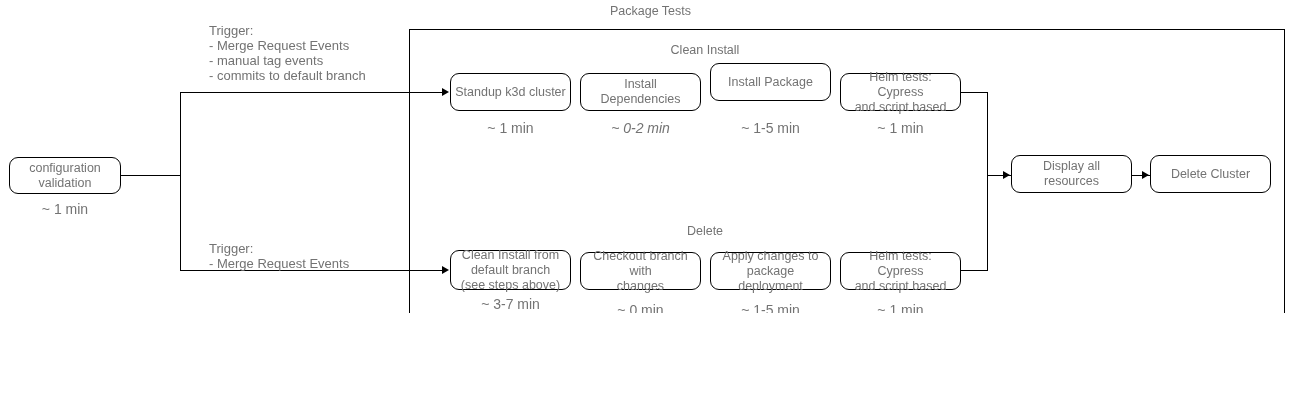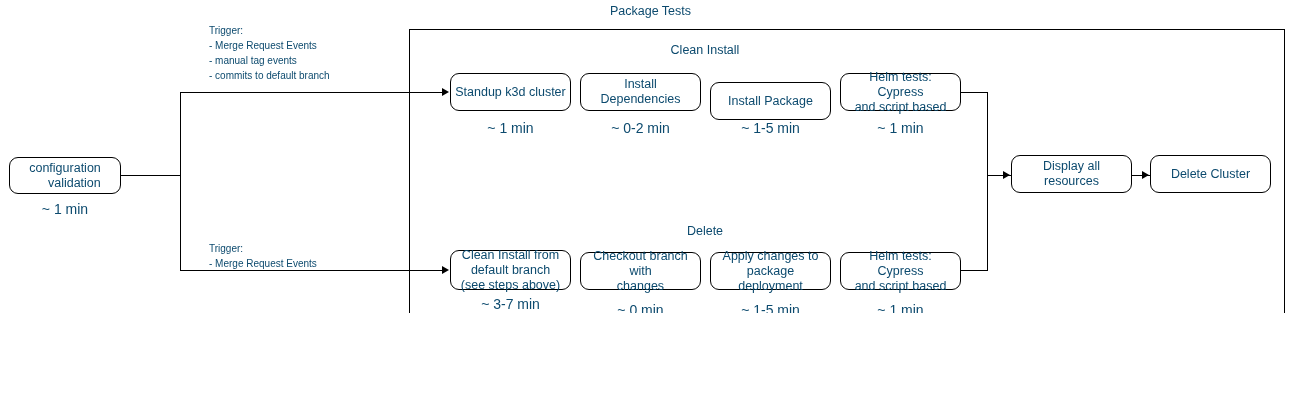--- a/index.html
+++ b/index.html
@@ -6,21 +6,21 @@
     margin: 0;
     padding: 0;
     background: #ffffff;
   }
   #canvas {
     position: relative;
     width: 1301px;
     height: 313px;
     background: #ffffff;
     font-family: "Liberation Sans", sans-serif;
-    color: #0c4a6e;
+    color: #737373;
     overflow: hidden;
   }
   .node {
     position: absolute;
     box-sizing: border-box;
     border: 1.4px solid #000000;
     border-radius: 9px;
     background: #ffffff;
     display: flex;
     align-items: center;
@@ -40,21 +40,21 @@
   }
   .grouplabel {
     position: absolute;
     font-size: 12.5px;
     line-height: 15px;
     text-align: center;
     white-space: nowrap;
   }
   .triggerblock {
     position: absolute;
-    font-size: 10px;
+    font-size: 13px;
     line-height: 15px;
     white-space: pre-line;
     text-align: left;
   }
   .container-box {
     position: absolute;
     box-sizing: border-box;
     border: 1.4px solid #000000;
     background: transparent;
   }
@@ -84,21 +84,21 @@
 </style>
 </head>
 <body>
 
 <div id="canvas">
 
   <div class="grouplabel" style="left:0; top:4px; width:1301px;">Package Tests</div>
 
   <div class="container-box" style="left:409px; top:29px; width:876px; height:321px;"></div>
 
-  <div class="node" style="left:9px; top:157px; width:112px; height:37px;text-align:right;">configuration
+  <div class="node" style="left:9px; top:157px; width:112px; height:37px;">configuration
 validation</div>
   <div class="caption" style="left:9px; top:202px; width:112px;">~ 1 min</div>
 
   <div class="hline" style="left:121px; top:175px; width:60px;"></div>
   <div class="vline" style="left:180px; top:92px; height:179px;"></div>
   <div class="hline" style="left:180px; top:92px; width:263px;"></div>
   <div class="arrowhead" style="left:442px; top:87.5px;"></div>
   <div class="hline" style="left:180px; top:270px; width:263px;"></div>
   <div class="arrowhead" style="left:442px; top:265.5px;"></div>
 
@@ -108,23 +108,23 @@
 - commits to default branch</div>
   <div class="triggerblock" style="left:209px; top:241px; width:200px;">Trigger:
 - Merge Request Events</div>
 
   <div class="grouplabel" style="left:450px; top:43px; width:510px;">Clean Install</div>
 
   <div class="node" style="left:450px; top:73px; width:121px; height:38px;">Standup k3d cluster</div>
   <div class="caption" style="left:450px; top:121px; width:121px;">~ 1 min</div>
 
   <div class="node" style="left:580px; top:73px; width:121px; height:38px;">Install Dependencies</div>
-  <div class="caption" style="left:580px; top:121px; width:121px;">~ 0-2 min</div>
+  <div class="caption" style="left:580px; top:121px; width:121px;font-style:italic;">~ 0-2 min</div>
 
-  <div class="node" style="left:710px; top:82px; width:121px; height:38px;">Install Package</div>
+  <div class="node" style="left:710px; top:63px; width:121px; height:38px;">Install Package</div>
   <div class="caption" style="left:710px; top:121px; width:121px;">~ 1-5 min</div>
 
   <div class="node" style="left:840px; top:73px; width:121px; height:38px;">Helm tests: Cypress
 and script based</div>
   <div class="caption" style="left:840px; top:121px; width:121px;">~ 1 min</div>
 
   <div class="grouplabel" style="left:450px; top:224px; width:510px;">Delete</div>
 
   <div class="node" style="left:450px; top:250px; width:121px; height:40px;">Clean Install from
 default branch

